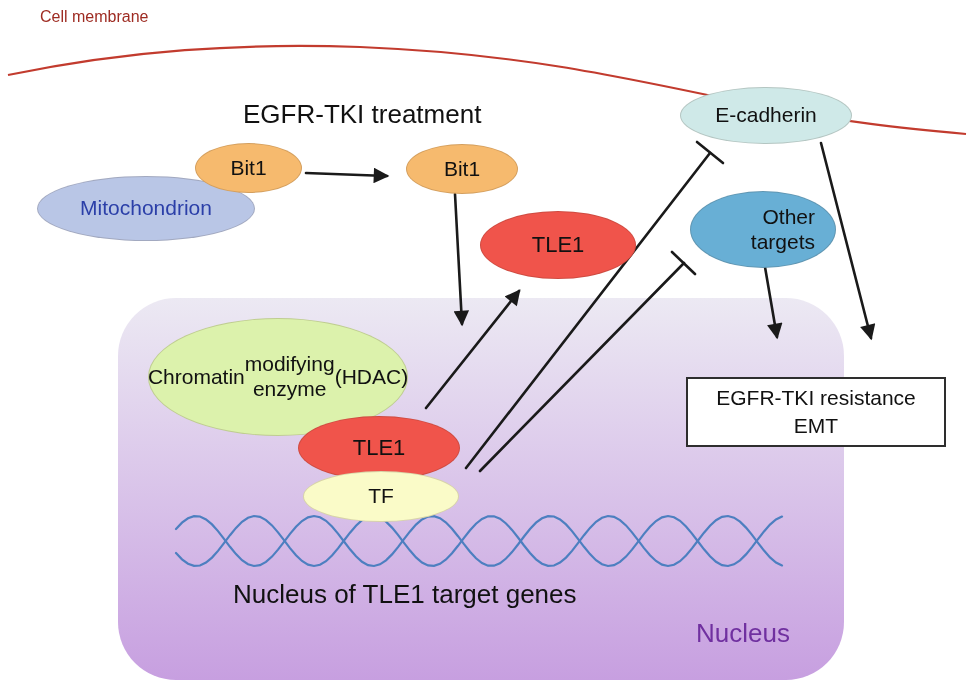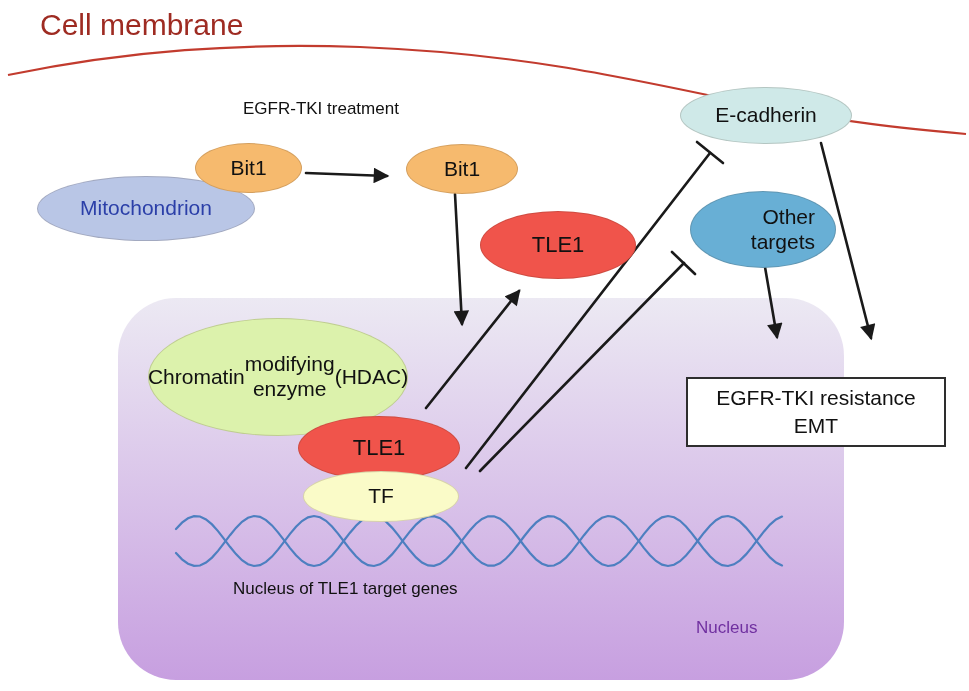--- a/index.html
+++ b/index.html
@@ -35,22 +35,22 @@
   .tle1-nuc { left: 298px; top: 416px; width: 160px; height: 62px; background: var(--tle1-fill, #f0544b); font-size: 22px; }
   .tf    { left: 303px; top: 471px; width: 154px; height: 49px;  background: var(--tf-fill, #fafbc8); }
 
   .outcome {
     position: absolute; left: 686px; top: 349px; width: 256px; height: 66px; z-index: 3;
     background: #ffffff; border: 2px solid #2e2e2e;
     display: flex; flex-direction: column; align-items: center; justify-content: center;
     font-size: 21px; line-height: 1.35; text-align: center; margin-top: 28px;
   }
 
-  .label { position: absolute; z-index: 3; white-space: nowrap; font-size: 17px; }
-  .lbl-membrane  { left: 40px;  top: 8px;   font-size: 30px; color: var(--cell-membrane-text, #9e2b22); }
+  .label { position: absolute; z-index: 3; white-space: nowrap; font-size: 26px; }
+  .lbl-membrane  { left: 40px;  top: 8px;   font-size: 16px; color: var(--cell-membrane-text, #9e2b22); }
   .lbl-treatment { left: 243px; top: 99px; }
   .lbl-promoter  { left: 233px; top: 579px; }
   .lbl-nucleus   { left: 696px; top: 618px; color: var(--nucleus-text, #7030a0); }
 </style>
 </head>
 <body>
 
 <div class="stage">
 
   <div class="nucleus"></div>

